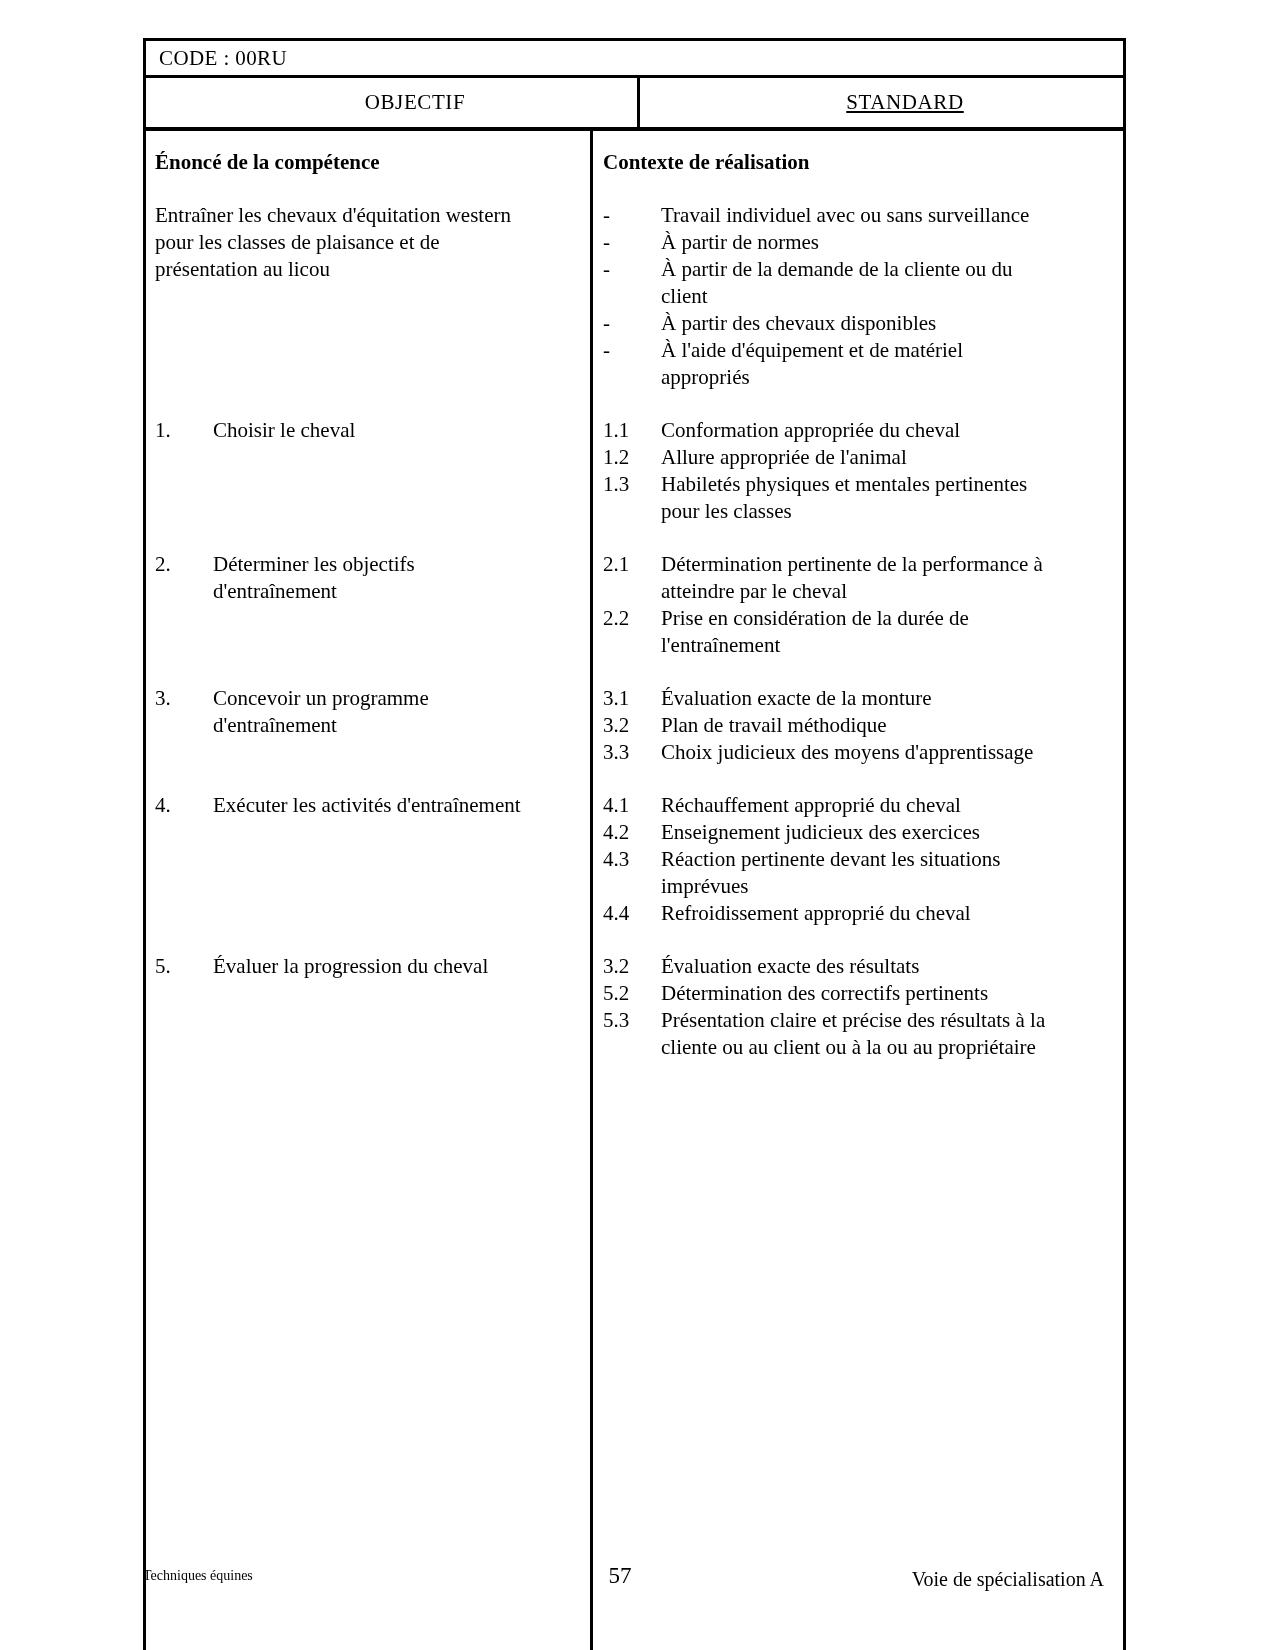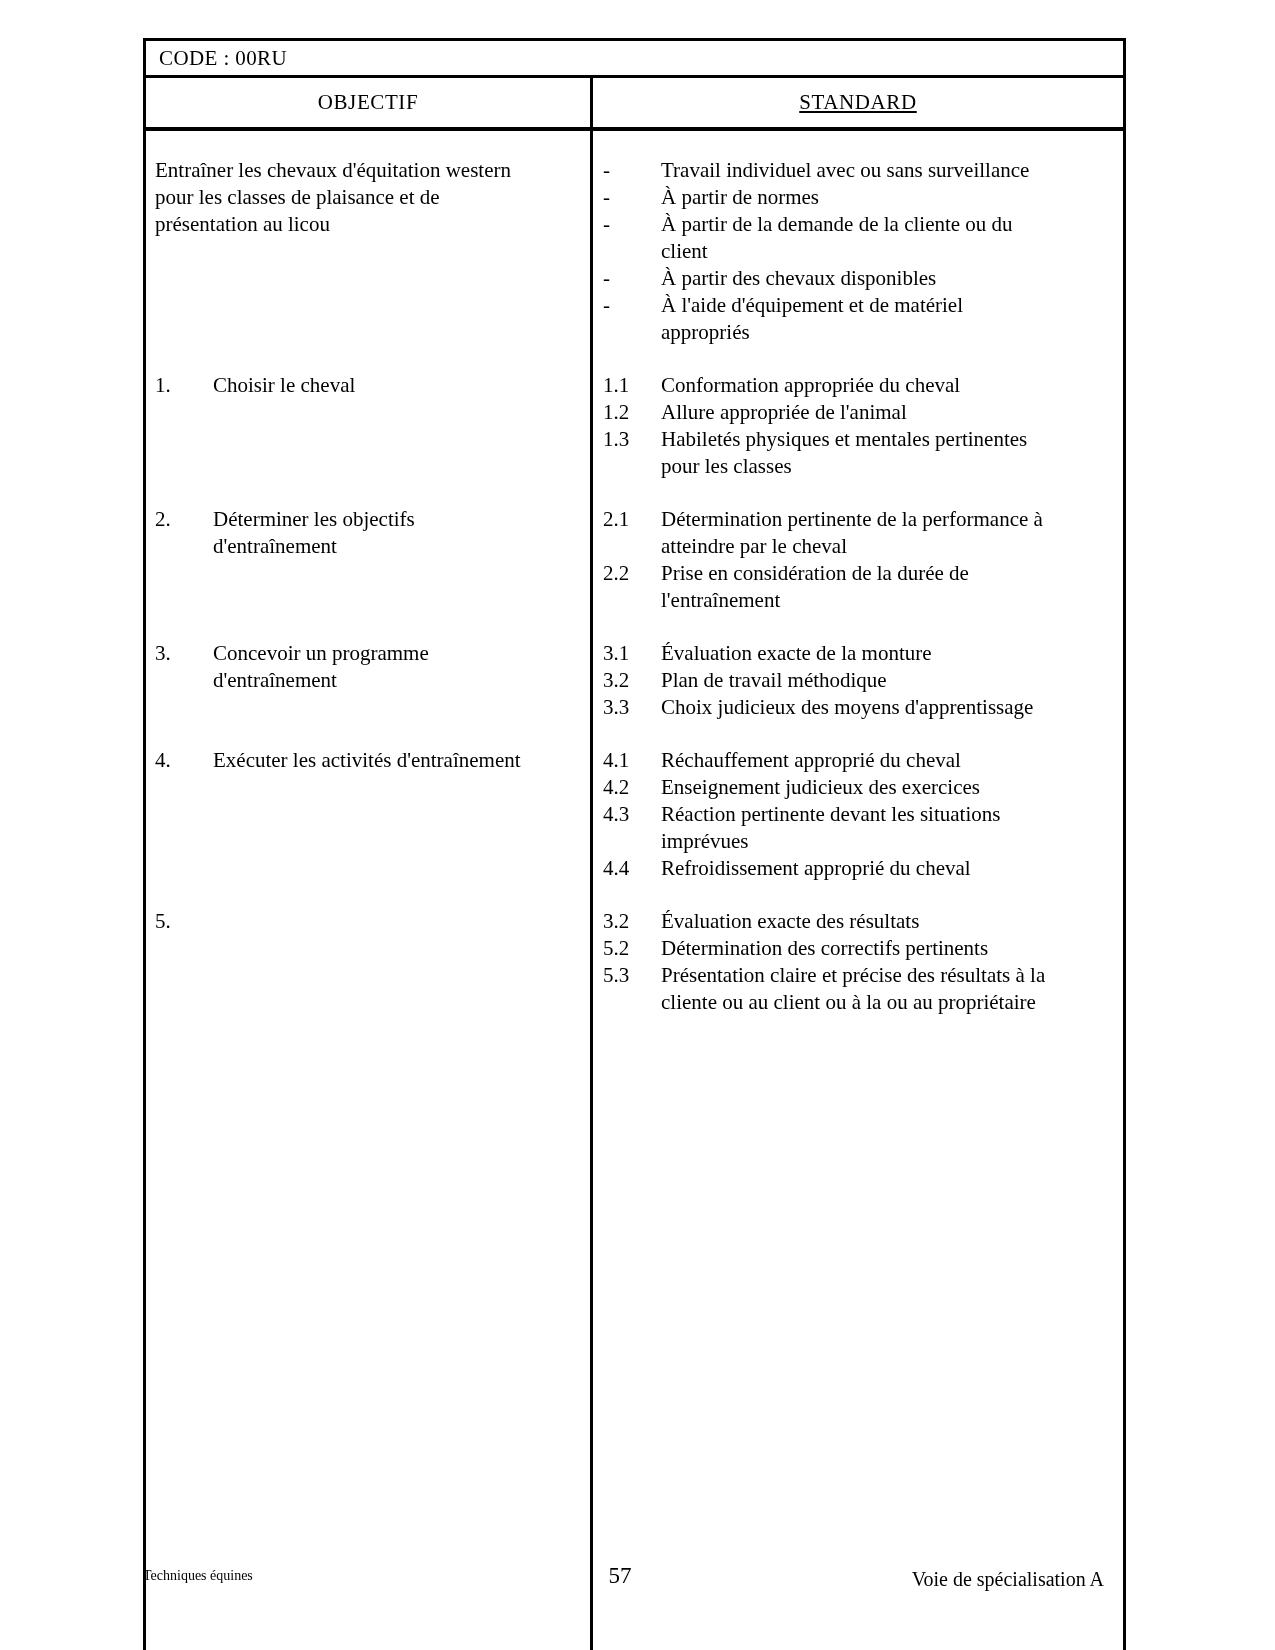--- a/index.html
+++ b/index.html
@@ -38,20 +38,21 @@
     height: 53px;
     border-bottom: 4px solid #000;
     display: flex;
   }
   .col-head {
     display: flex;
     align-items: center;
     justify-content: center;
     font-size: 21px;
     letter-spacing: 0.6px;
+    margin-left: 47px;
   }
   .col-head.left  { width: 447px; border-right: 3px solid #000; }
   .col-head.right { flex: 1; text-decoration: underline; }
 
   .tbody { flex: 1; display: flex; flex-direction: column; font-size: 21px; line-height: 27px; }
   .trow  { display: flex; }
   .trow.fill { flex: 1; }
   .cl {
     width: 447px;
     flex: 0 0 447px;
@@ -100,20 +101,28 @@
       <span>CODE : 00RU</span>
     </div>
 
     <div class="row-cols">
       <div class="col-head left">OBJECTIF</div>
       <div class="col-head right">STANDARD</div>
     </div>
 
     <div class="tbody">
 
+      <div class="trow pt-a">
+        <div class="cl">
+          <div class="hd">Énoncé de la compétence</div>
+        </div>
+        <div class="cr">
+          <div class="hd">Contexte de réalisation</div>
+        </div>
+      </div>
 
       <div class="trow pt-b">
         <div class="cl">
           <div class="multiline">Entraîner les chevaux d'équitation western
 pour les classes de plaisance et de
 présentation au licou</div>
         </div>
         <div class="cr">
           <div class="li">
             <span class="n">-</span>
@@ -236,20 +245,21 @@
             <span class="n">4.4</span>
             <span class="tx">Refroidissement approprié du cheval</span>
           </div>
         </div>
       </div>
 
       <div class="trow pt-b">
         <div class="cl">
           <div class="li">
             <span class="n">5.</span>
+            <span class="tx">Évaluer la progression du cheval</span>
           </div>
         </div>
         <div class="cr">
           <div class="li">
             <span class="n">3.2</span>
             <span class="tx">Évaluation exacte des résultats</span>
           </div>
           <div class="li">
             <span class="n">5.2</span>
             <span class="tx">Détermination des correctifs pertinents</span>

